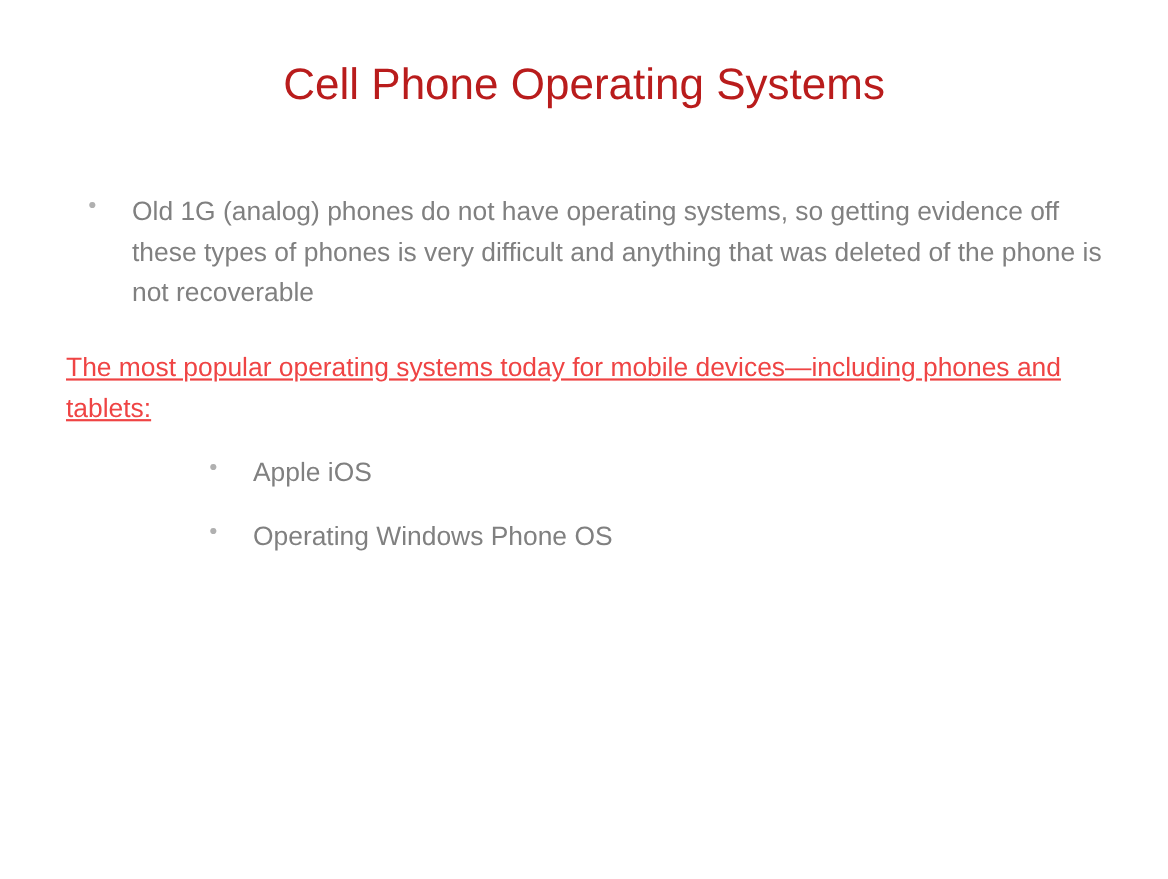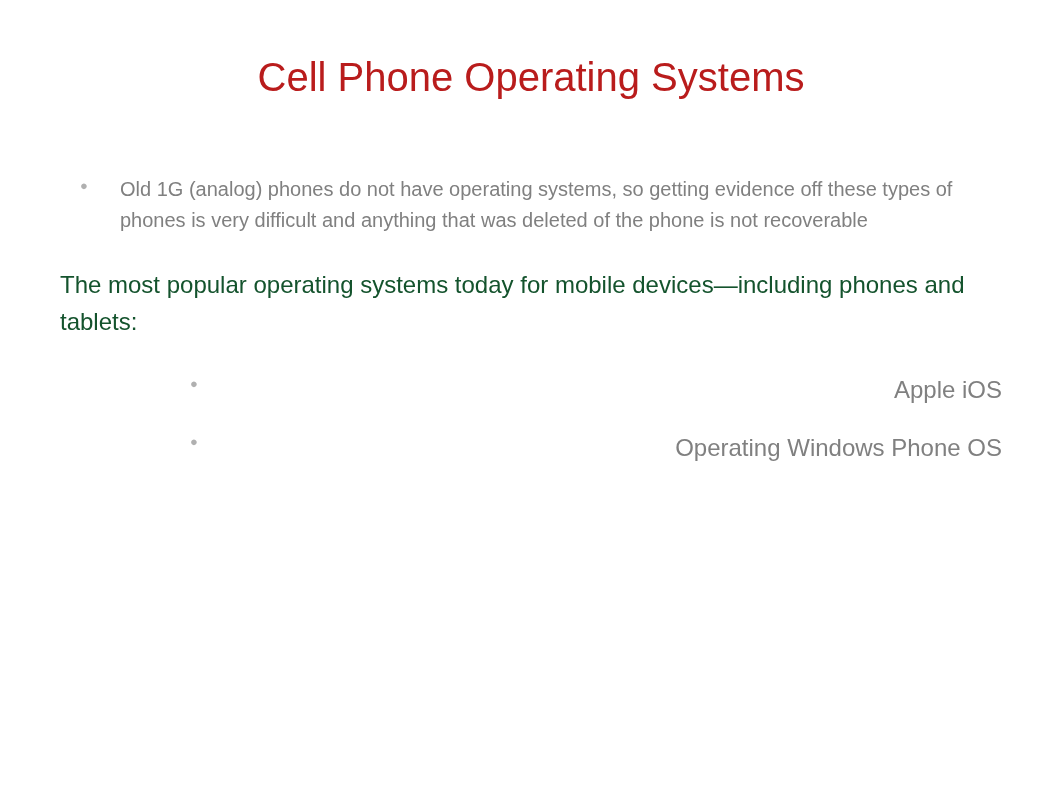--- a/index.html
+++ b/index.html
@@ -23,52 +23,52 @@
       line-height: 1.35;
       margin-bottom: 70px;
     }
     .bullet-list {
       list-style: none;
       padding-left: 20px;
     }
     .bullet-list li {
       position: relative;
       padding-left: 40px;
-      font-size: 20px;
+      font-size: 24px;
       line-height: 1.55;
       color: #808080;
       margin-bottom: 30px;
     }
     .bullet-list li::before {
       content: "●";
       position: absolute;
       left: 0;
       top: 2px;
       color: #b0b0b0;
       font-size: 13px;
     }
     .intro-text {
       font-size: 24px;
       line-height: 1.55;
-      color: #14532d;
+      color: #ef4444;
       margin-top: 20px;
-      margin-bottom: 32px;
+      margin-bottom: 22px;
+      text-decoration: underline;
     }
     .sub-list {
       list-style: none;
       padding-left: 130px;
     }
     .sub-list li {
       position: relative;
       padding-left: 40px;
       font-size: 24px;
       line-height: 1.5;
       color: #808080;
       margin-bottom: 22px;
-      text-align: right;
     }
     .sub-list li::before {
       content: "●";
       position: absolute;
       left: 0;
       top: 2px;
       color: #b0b0b0;
       font-size: 13px;
     }
   </style>

